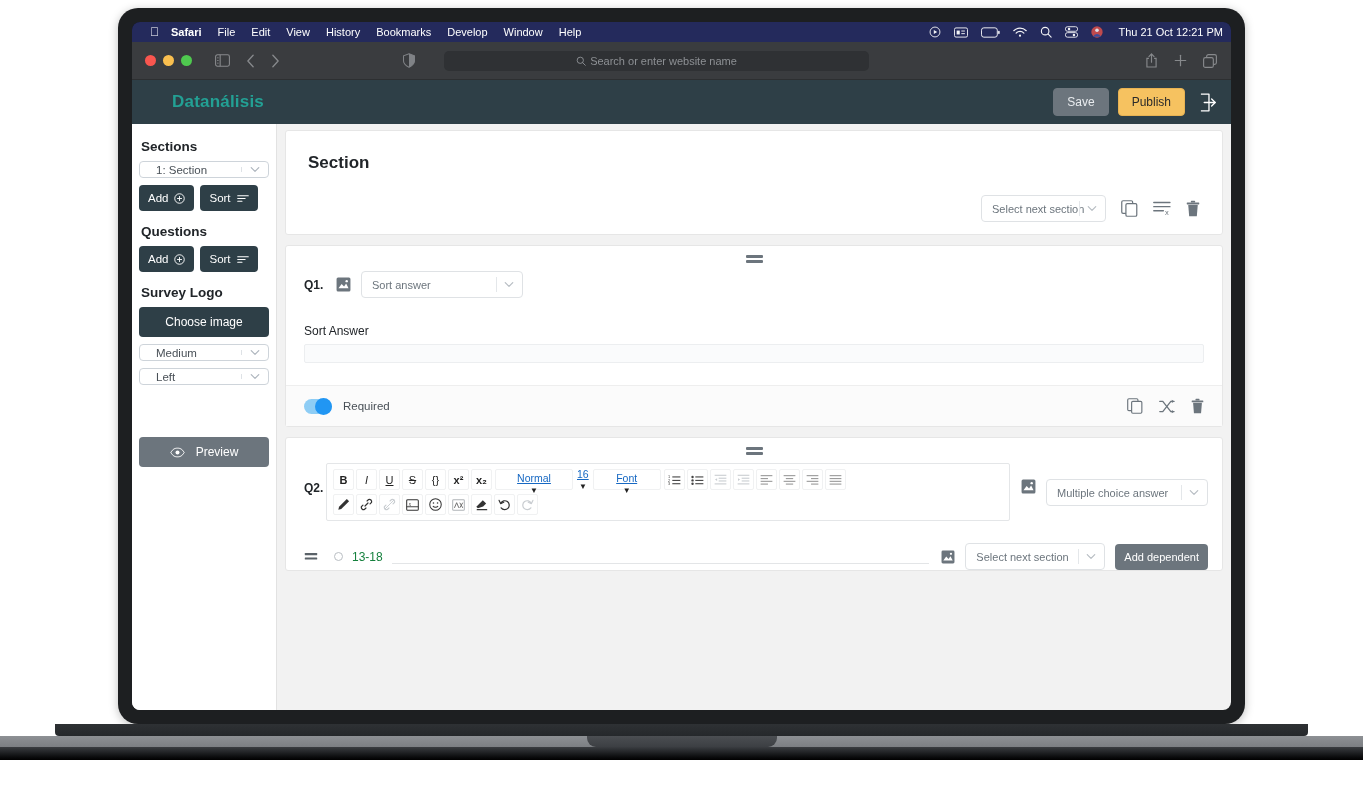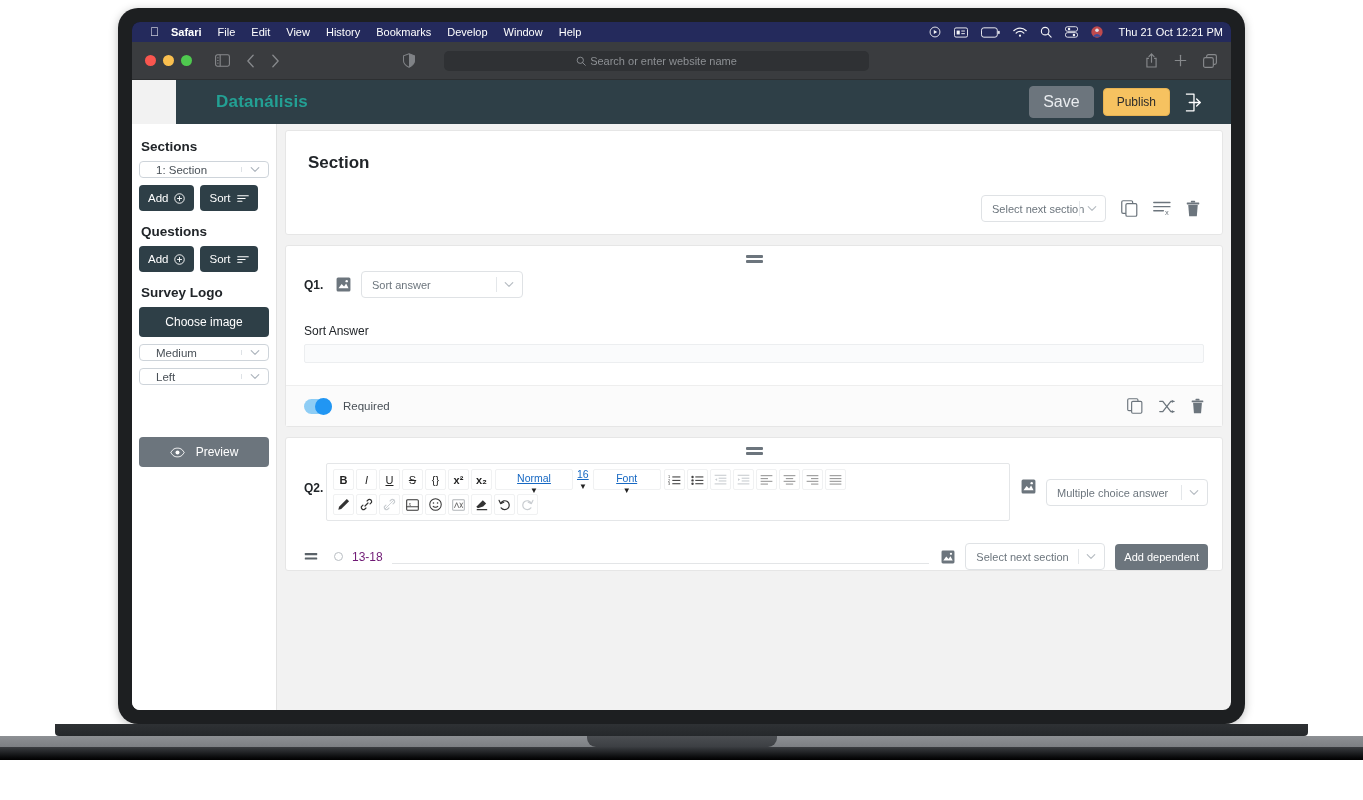--- a/index.html
+++ b/index.html
@@ -85,27 +85,27 @@
     background: #2f3134; border-radius: 5px;
     display: flex; align-items: center; justify-content: center;
     color: #8d9094; font-size: 11px; gap: 4px;
   }
   #safaribar .right-group { position: absolute; right: 14px; display: flex; align-items: center; }
 
   
   #app { position: absolute; left: 0; top: 58px; width: 1099px; height: 630px; background: #f2f2f2; }
   #appheader {
     height: 44px; background: #2e3f47;
-    display: flex; align-items: center; padding: 0 28px 0 40px; margin-left: 44px;
+    display: flex; align-items: center; padding: 0 13px 0 40px;
   }
   #logo { color: #23a094; font-weight: bold; font-size: 17px; letter-spacing: .2px; }
   #appheader .spacer { flex: 1; }
   .btn-save {
     background: #6c757d; color: #e9ecef; border: 1px solid #6c757d;
-    font-size: 16px; padding: 6px 13px; border-radius: 4px; cursor: pointer;
+    font-size: 12px; padding: 6px 13px; border-radius: 4px; cursor: pointer;
   }
   .btn-publish {
     background: #f6c260; color: #2b2b2b; border: 1px solid #e7b252;
     font-size: 12px; padding: 6px 13px; border-radius: 4px; margin-left: 9px; cursor: pointer; text-align: center;
   }
   .logout-ic { margin-left: 14px; display: flex; align-items: center; cursor: pointer; }
 
   #body { display: flex; height: 586px; }
 
   
@@ -196,21 +196,21 @@
     display: inline-flex; align-items: center; gap: 2px; margin: 0 2px; cursor: pointer; flex-direction: column;
   }
   .dd-lbl .t { color: #1668c3; text-decoration: underline; font-size: 10.5px; }
   .dd-lbl .caret { font-size: 8px; color: #222; }
   .dd-wide { min-width: 78px; justify-content: space-between; border: 1px solid #f0f1f2;
              border-radius: 2px; padding: 2px 4px; height: 21px; }
   .qbody { font-size: 12.5px; color: #212529; padding: 26px 0 0 40px; }
 
   .optrow { display: flex; align-items: center; padding: 22px 14px 0 18px; }
   .radio { width: 9px; height: 9px; border: 1px solid #b9bec3; border-radius: 50%; margin: 0 9px 0 16px; }
-  .opt-text { font-size: 12px; color: #701a75; }
+  .opt-text { font-size: 12px; color: #15803d; }
   .opt-underline { border-bottom: 1px solid #e3e5e7; flex: 1; margin: 0 0 0 9px; height: 14px; }
   .add-dep {
     background: #6c757d; color: #fff; border: none; border-radius: 4px;
     font-size: 11px; padding: 7px 9px; margin-left: 10px; cursor: pointer;
   }
   .pillrow { display: flex; gap: 12px; padding: 18px 0 16px 18px; }
   .pill {
     border: 1px solid #cfd4d9; border-radius: 14px; background: #fff;
     font-size: 12px; color: #3b4348; padding: 7px 16px; cursor: pointer;
   }

